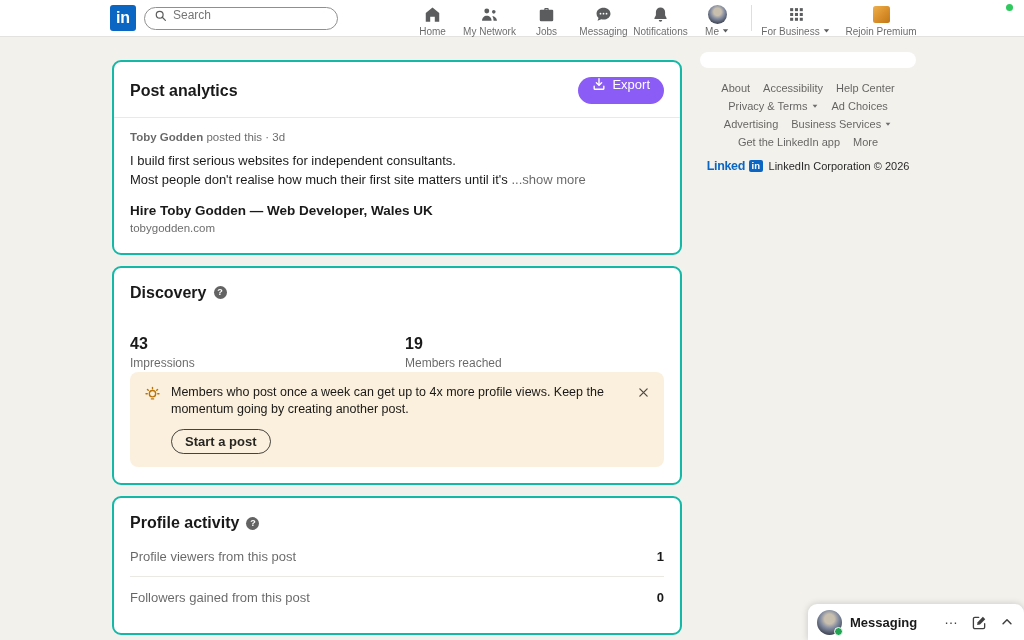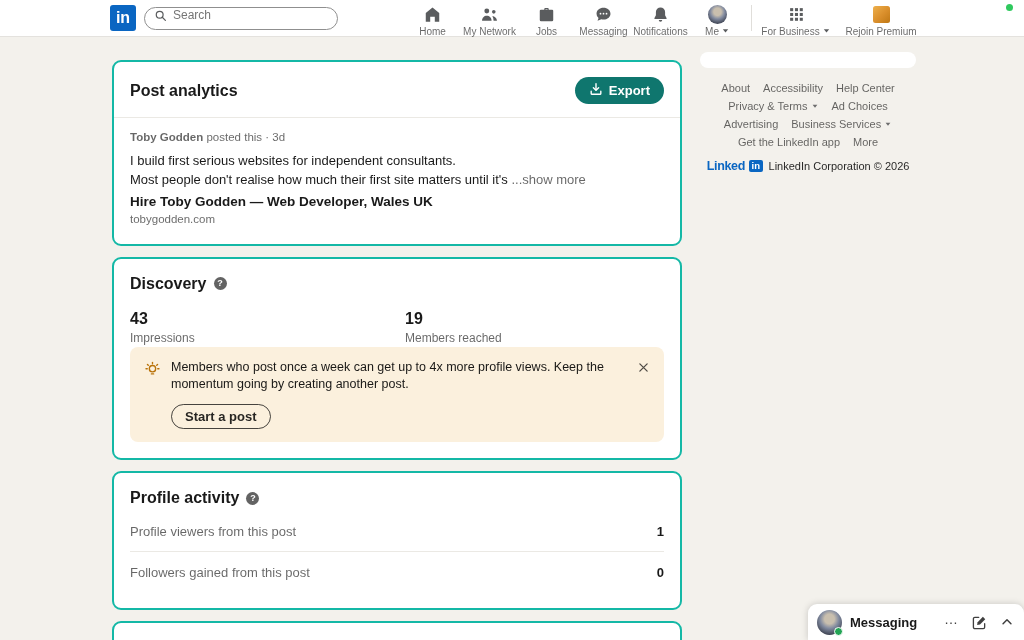--- a/index.html
+++ b/index.html
@@ -67,36 +67,36 @@
   .card-title, .section-title {
     font-size:16px; font-weight:700; color:rgba(0,0,0,.9);
     display:flex; align-items:center; gap:7px;
   }
   .help-icon {
     width:13px; height:13px; border-radius:50%; background:#636363;
     display:inline-flex; align-items:center; justify-content:center;
   }
   .help-icon::after { content:"?"; color:#fff; font-size:9px; font-weight:700; line-height:1; }
   .export-btn {
-    display:inline-flex; align-items:center; gap:6px; background:#0f766e; color:#fff;
+    display:inline-flex; align-items:flex-start; gap:6px; background:#8b5cf6; color:#fff;
     border:none; border-radius:14px; height:27px; padding:0 14px;
-    font-family:"Liberation Sans", sans-serif; font-weight:700; font-size:13px; cursor:pointer;
+    font-family:"Liberation Sans", sans-serif; font-weight:400; font-size:13px; cursor:pointer;
   }
   .hdivider { height:1px; background:#ebe9e4; }
 
   .post-preview { padding:13px 16px 19px; }
   .post-meta { font-size:11.5px; color:rgba(0,0,0,.6); }
   .post-meta .author { font-weight:700; }
   .post-body { margin-top:9px; font-size:13px; line-height:1.45; color:rgba(0,0,0,.9); }
   .show-more { color:rgba(0,0,0,.6); cursor:pointer; }
-  .post-link-title { margin-top:4px; font-size:13.5px; font-weight:700; }
+  .post-link-title { margin-top:13px; font-size:13.5px; font-weight:700; }
   .post-domain { margin-top:4px; font-size:11.5px; color:rgba(0,0,0,.6); }
 
   .card-pad { padding:16px; }
-  .stats { display:flex; margin-top:17px;gap:16px; }
+  .stats { display:flex; margin-top:33px;gap:16px; }
   .stat { width:267px; }
   .stat-value { font-size:16px; font-weight:700; }
   .stat-label { font-size:12px; color:rgba(0,0,0,.6); margin-top:3px; }
 
   .tip {
     margin-top:2px; background:#fbf0dd; border-radius:8px;
     padding:12px 12px 13px 13px; display:flex; gap:9px; align-items:flex-start;
   }
   .tip-content { flex:1; }
   .tip-text { font-size:12.5px; line-height:1.42; color:rgba(0,0,0,.9); padding-right:6px; }

